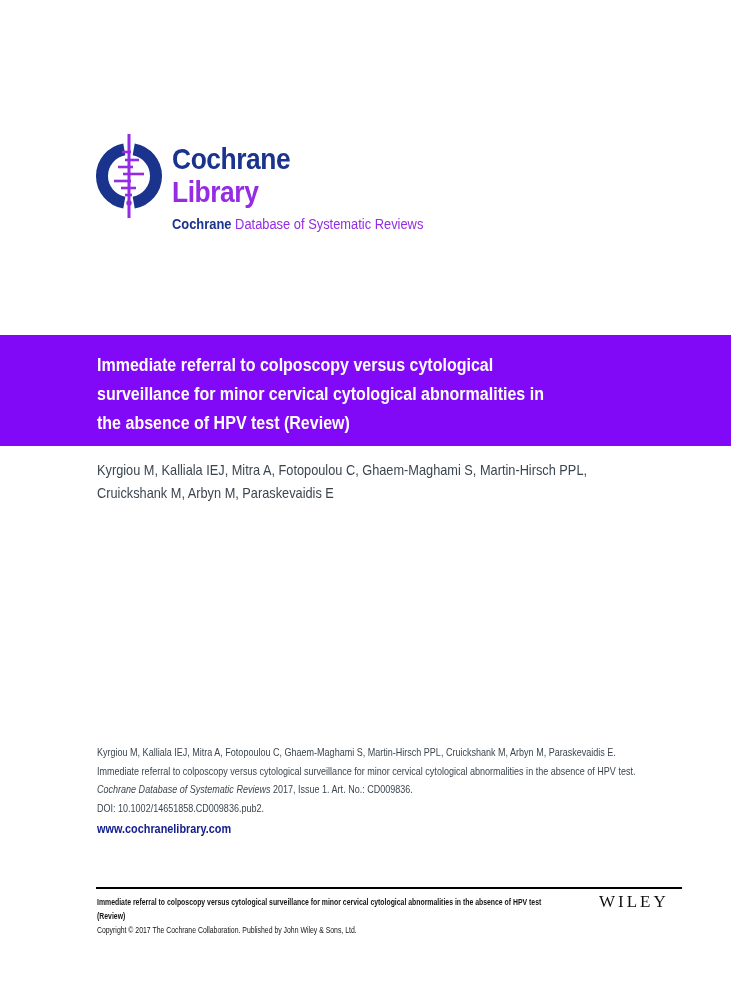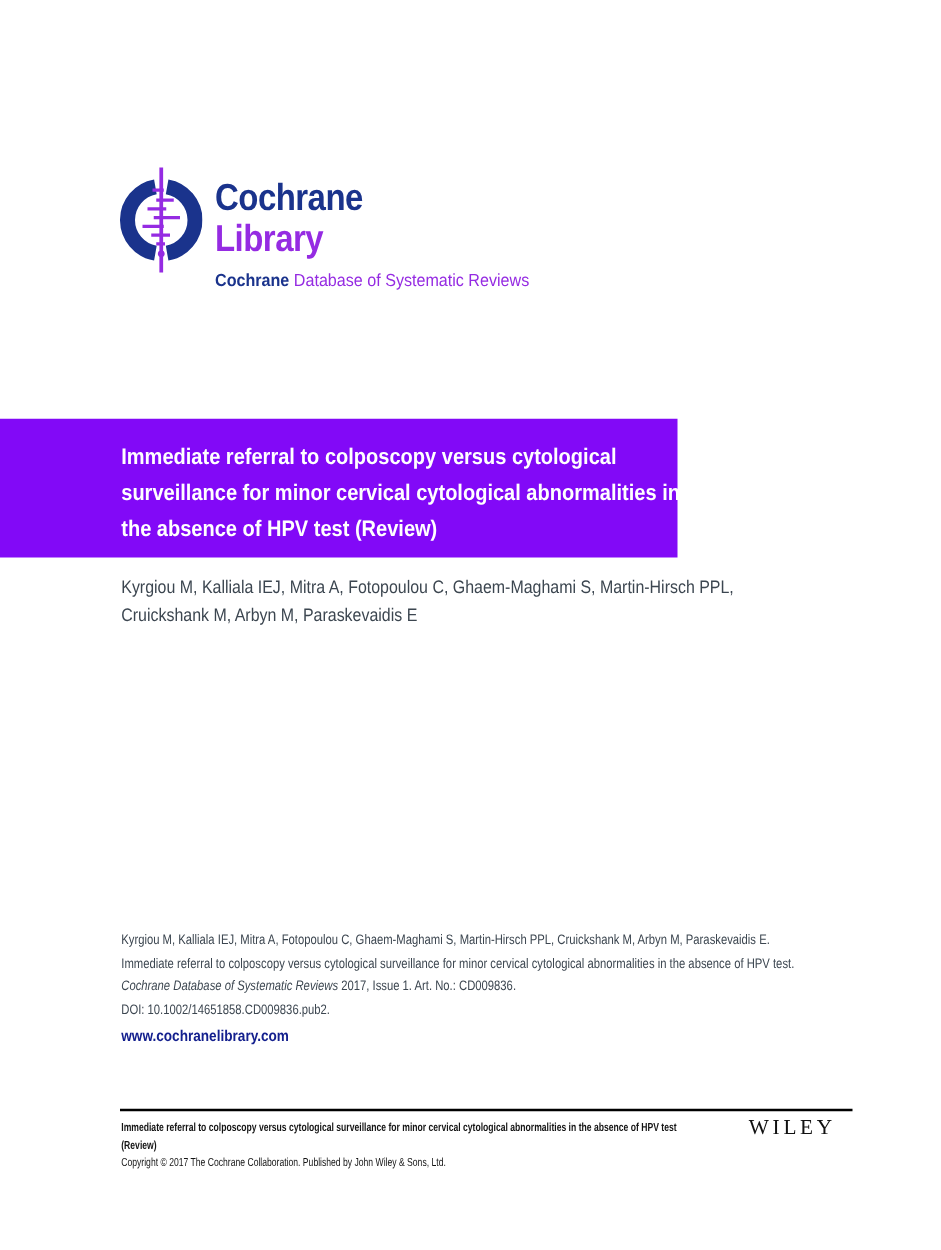--- a/index.html
+++ b/index.html
@@ -34,21 +34,21 @@
   .tagline{
     position:absolute;left:172px;top:200px;
     font-size:14px;white-space:nowrap;
     transform:scaleX(0.92);transform-origin:left top;
   }
   .tagline-bold{color:var(--navy);font-weight:bold;}
   .tagline-rest{color:var(--purple);margin-left:4px;}
   
   .banner{
     position:absolute;left:0;top:319px;
-    width:542px;height:111px;
+    width:731px;height:111px;
     background:var(--banner);
   }
   .banner-title{
     position:absolute;left:97px;top:16px;
     color:#ffffff;font-size:18px;font-weight:bold;
     line-height:29px;white-space:nowrap;
     transform:scaleX(0.89);transform-origin:left top;
   }
   
   .authors{

